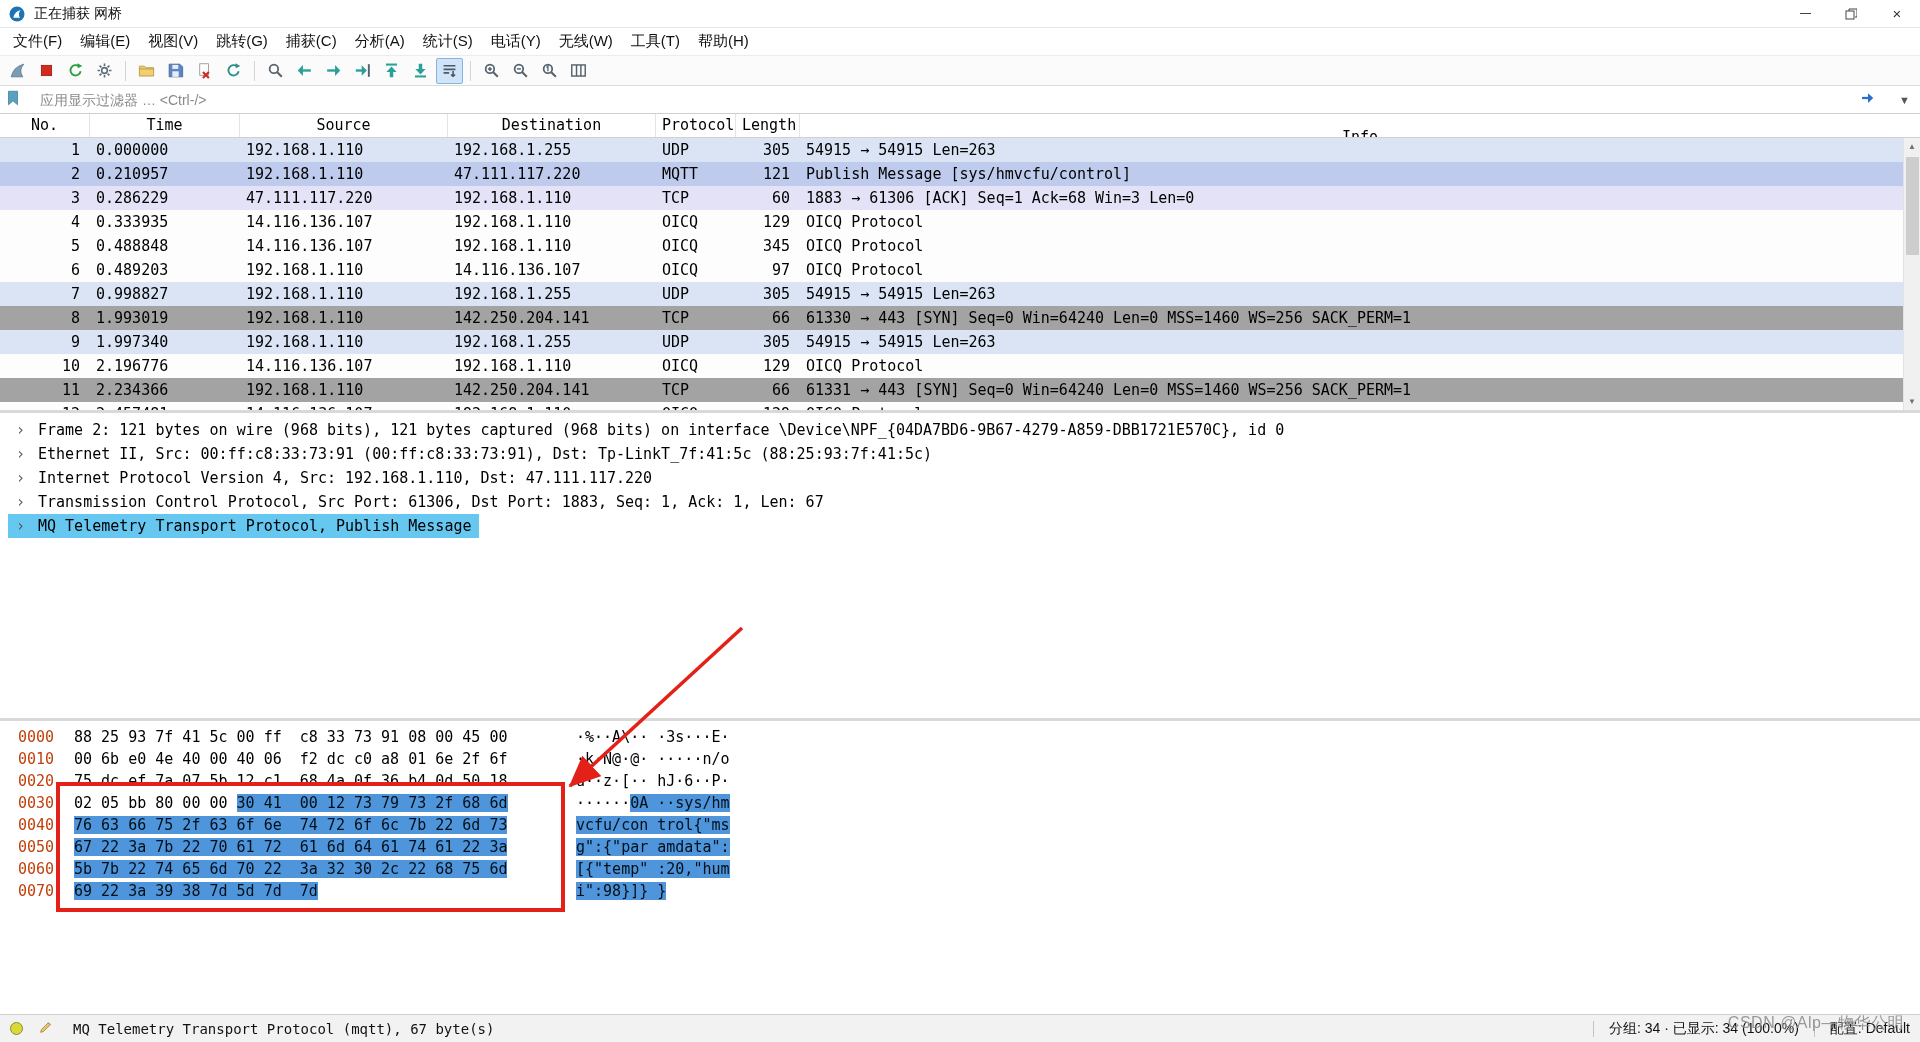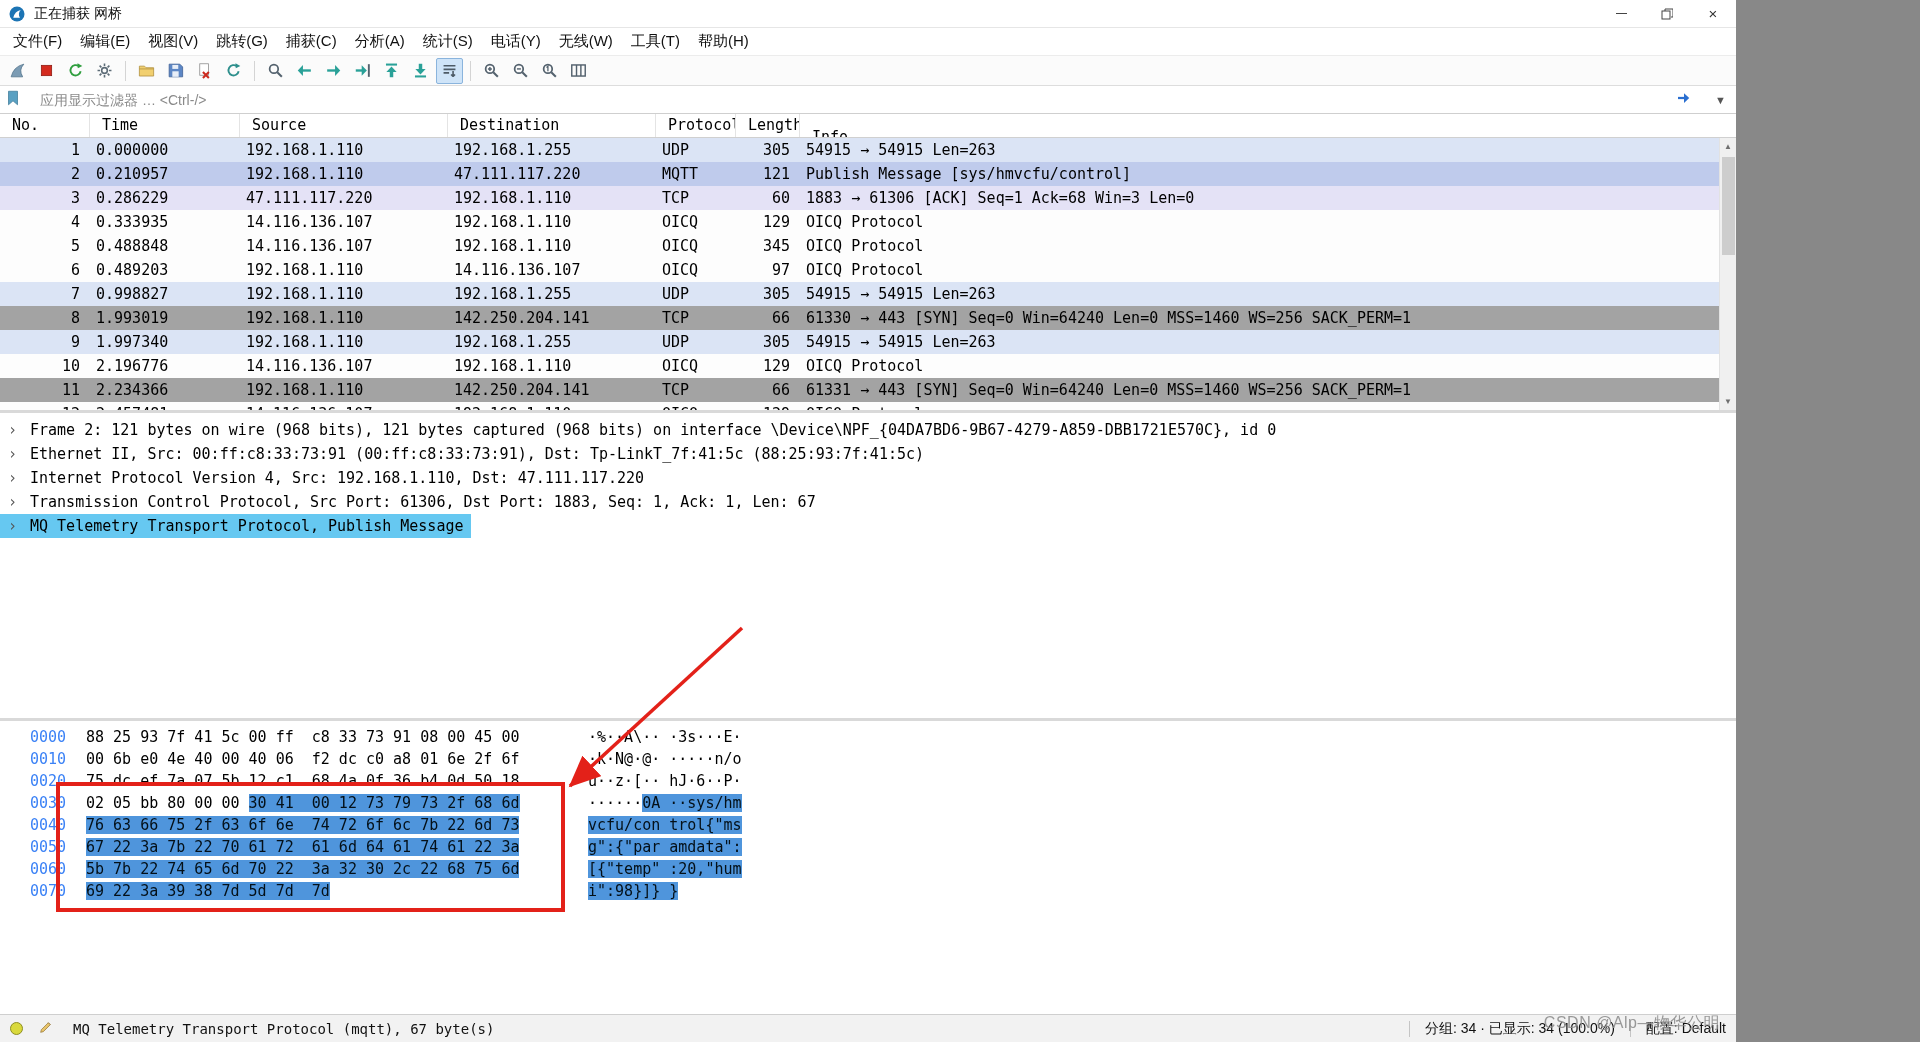--- a/index.html
+++ b/index.html
@@ -1,17 +1,17 @@
 <!DOCTYPE html>
 <html style="--udp_row: #dbe4f5; --tcp_row: #e4e2f6; --oicq_row: #fdfdfd; --syn_row: #a3a3a3; --selected_row: #bfcbec; --detail_selected: #66c8f1; --hex_selected: #4f95dc; --annotation_red: #e32119; --toolbar_pressed: #cfe4f8;"><head>
 <meta charset="utf-8">
 <style>
   * { box-sizing: border-box; margin: 0; padding: 0; }
   body { background:#888; font-family:"Liberation Sans", sans-serif; }
-  .window { position:relative; width:1736px; height:1042px; background:#f0f0f0; overflow:hidden; }
+  .window { position:relative; width:1920px; height:1042px; background:#f0f0f0; overflow:hidden; }
 
   
   .titlebar { height:28px; background:#fff; display:flex; align-items:center; padding-left:8px; gap:8px; border-bottom:1px solid #e6e6e6; }
   .app-icon svg { display:block; }
   .title { font-size:14px; color:#111; }
   .win-controls { margin-left:auto; display:flex; height:100%; }
   .wbtn { width:46px; height:100%; display:flex; align-items:center; justify-content:center; color:#333; font-size:15px; }
   .g-min { width:11px; height:1px; background:#444; display:inline-block; }
 
   
@@ -25,51 +25,51 @@
   .tsep { width:1px; height:20px; background:#d4d4d4; margin:0 5px; }
 
   
   .filterbar { height:28px; background:#ffffff; display:flex; align-items:center; padding:2px 6px 2px 4px; gap:18px; border-bottom:1px solid #cfcfcf; }
   .filterbar input { flex:1; border:none; outline:none; font-size:14px; color:#333; background:transparent; font-family:"Liberation Sans",sans-serif; }
   .filterbar input::placeholder { color:#8a8a8a; }
   .fchev { color:#555; font-size:11px; padding:0 4px; }
 
   
   .packet-header { height:24px; display:grid; grid-template-columns:90px 150px 208px 208px 80px 64px auto; background:#fff; border-bottom:1px solid #d0d0d0; font-family:"DejaVu Sans Mono","Liberation Mono",monospace; font-size:15px; }
-  .hcell { padding:0 12px; line-height:23px; border-right:1px solid #e4e4e4; white-space:nowrap; overflow:hidden; }
+  .hcell { padding:0 6px; line-height:23px; border-right:1px solid #e4e4e4; white-space:nowrap; overflow:hidden;text-align:center; }
   .hcell:last-child { border-right:none;margin-top:12px; }
   .packet-body { height:272px; background:#fff; overflow:hidden; }
   .prow { display:grid; grid-template-columns:90px 150px 208px 208px 80px 64px auto; height:24px; line-height:24px; font-family:"DejaVu Sans Mono","Liberation Mono",monospace; font-size:15px; white-space:nowrap; color:#000; }
   .cell { padding:0 6px; overflow:hidden; }
   .cell.c0 { text-align:right; padding-right:10px; }
   .cell.c5 { text-align:right; padding-right:10px; }
   .prow.udp { background:var(--udp_row,#dbe4f5); }
   .prow.tcp { background:var(--tcp_row,#e4e2f6); }
   .prow.oicq { background:var(--oicq_row,#fdfdfd); }
   .prow.syn { background:var(--syn_row,#a3a3a3); }
   .prow.selected { background:var(--selected_row,#bfcbec); }
 
   
   .vscroll { position:absolute; right:0; top:138px; width:17px; height:272px; background:#f0f0f0; border-left:1px solid #e2e2e2; z-index:5; }
   .sb-arrow { position:absolute; left:0; width:16px; height:15px; display:flex; align-items:center; justify-content:center; font-size:8px; color:#6f6f6f; }
   .sb-arrow.up { top:1px; }
   .sb-arrow.down { bottom:1px; }
   .sb-thumb { position:absolute; left:2px; width:13px; top:19px; height:98px; background:#cdcdcd; }
 
   
-  .detail-pane { height:308px; background:#fff; border-top:3px solid #d9d9d9; padding-top:5px; font-family:"DejaVu Sans Mono","Liberation Mono",monospace; font-size:15px; }
+  .detail-pane { height:308px; background:#fff; border-top:3px solid #d9d9d9; padding-top:5px; font-family:"DejaVu Sans Mono","Liberation Mono",monospace; font-size:15px;padding-left:8px; }
   .dline { height:24px; line-height:24px; white-space:pre; }
   .dwrap { display:inline-block; padding:0 8px 0 8px; }
   .dwrap.sel { background:var(--detail_selected,#66c8f1); }
   .expander { display:inline-block; width:22px; color:#555; }
 
   
   .hex-pane { height:296px; background:#fff; border-top:3px solid #d9d9d9; padding-top:5px; font-family:"DejaVu Sans Mono","Liberation Mono",monospace; font-size:15px; }
   .hexrow { height:22px; line-height:22px; white-space:pre; display:flex; }
-  .off { width:46px; margin-left:30px; color:#3b82f6; }
+  .off { width:46px; margin-left:18px; color:#c2410c; }
   .hx { width:436px; margin-left:10px; }
   .asc { margin-left:66px; }
   .hexsel { background:var(--hex_selected,#4f95dc); color:#041018; }
 
   
   .statusbar { height:28px; background:#f2f2f2; border-top:1px solid #cfcfcf; display:flex; align-items:center; padding:0 10px; gap:15px; font-size:14px; color:#111; }
   .expert-dot { width:13px; height:13px; border-radius:50%; background:#d9d93c; border:1px solid #8e8e23; flex:none; }
   .status-left { font-family:"DejaVu Sans Mono","Liberation Mono",monospace; font-size:14px; margin-left:4px; }
   .spacer { flex:1; }
   .sep-v { width:1px; height:16px; background:#c5c5c5; }

